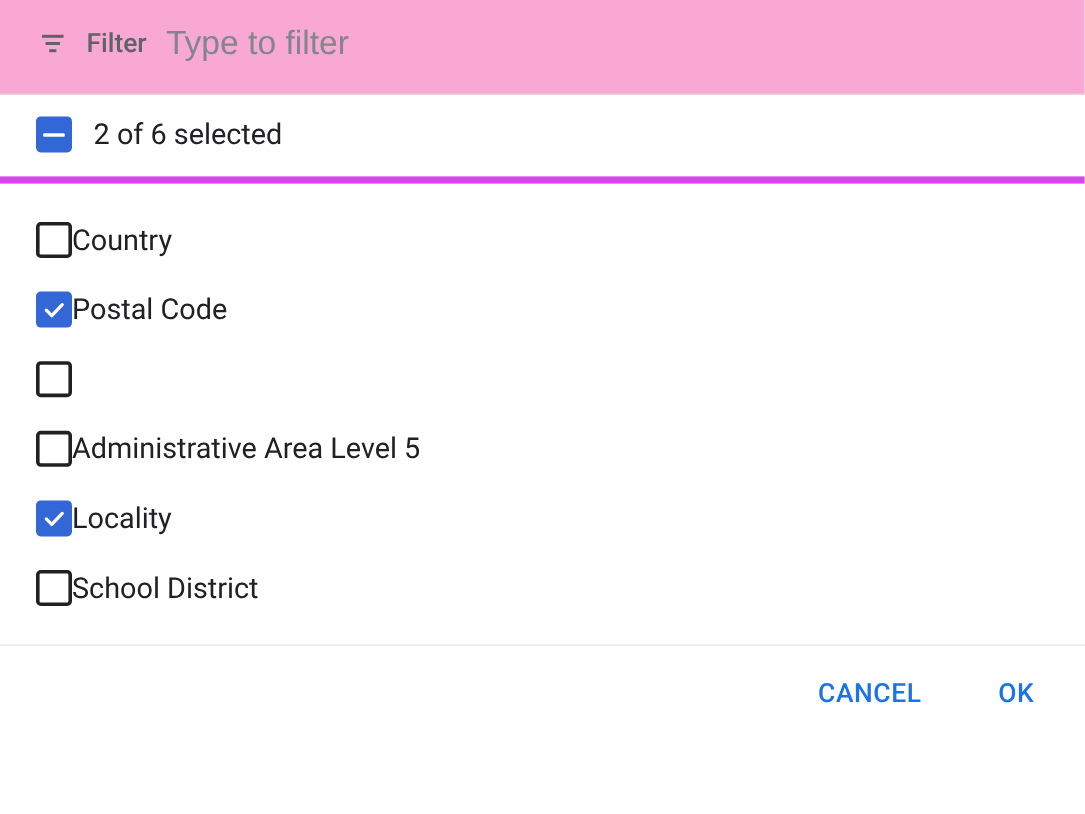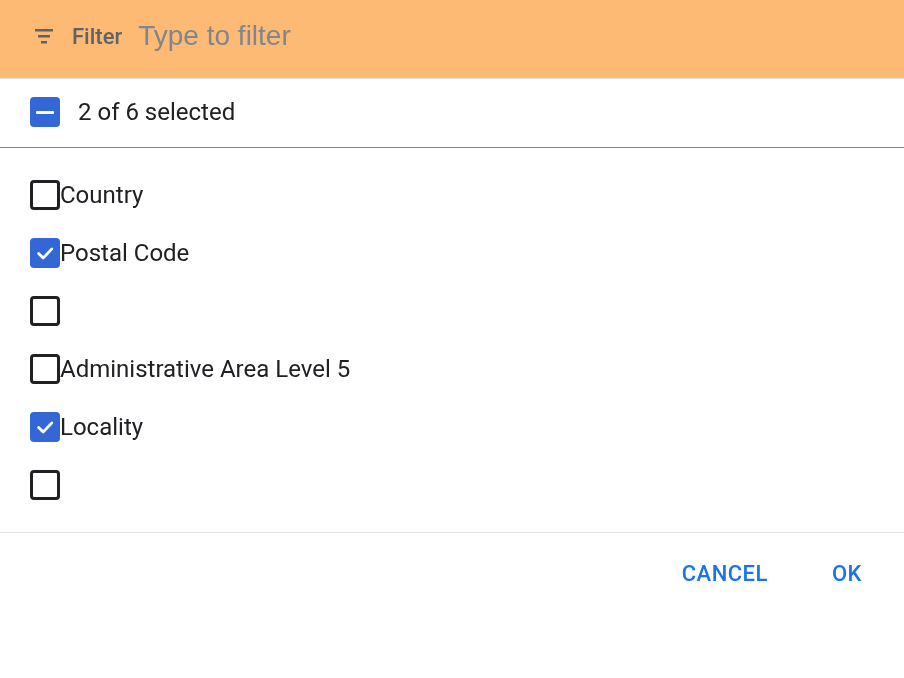--- a/index.html
+++ b/index.html
@@ -9,21 +9,21 @@
     }
     body {
       font-family: Roboto, "Helvetica Neue", Arial, sans-serif;
       background: #ffffff;
       width: 904px;
       height: 678px;
       overflow: hidden;
       color: #202124;
     }
     .filter-bar {
-      background: #fdba74;
+      background: #f9a8d4;
       border-bottom: 1px solid #e0e0e0;
       display: flex;
       align-items: center;
       padding: 20px 30px 26px 32px;
       gap: 16px;
     }
     .filter-icon {
       width: 24px;
       height: 24px;
       display: flex;
@@ -46,21 +46,21 @@
       font-family: Liberation Sans, sans-serif;
     }
     .filter-input::placeholder {
       color: #80868b;
     }
     .summary-row {
       display: flex;
       align-items: center;
       padding: 18px 30px 20px 30px;
       gap: 18px;
-      border-bottom: 1px solid #d946ef;
+      border-bottom: 6px solid #d946ef;
     }
     .checkbox-indeterminate {
       width: 30px;
       height: 30px;
       background: #3367d6;
       border-radius: 4px;
       display: flex;
       align-items: center;
       justify-content: center;
       flex-shrink: 0;
@@ -172,19 +172,20 @@
     <div class="option-row">
       <div class="checkbox checkbox-checked">
         <svg width="22" height="22" viewBox="0 0 24 24" fill="none">
           <path d="M5 12.5L10 17.5L19.5 7.5" stroke="#ffffff" stroke-width="3" stroke-linecap="round" stroke-linejoin="round"></path>
         </svg>
       </div>
       <span class="option-label">Locality</span>
     </div>
     <div class="option-row">
       <div class="checkbox checkbox-unchecked"></div>
+      <span class="option-label">School District</span>
     </div>
   </div>
 
 <div class="actions-bar">
   <button class="action-button">CANCEL</button>
   <button class="action-button">OK</button>
 </div>
 
 </body></html>

